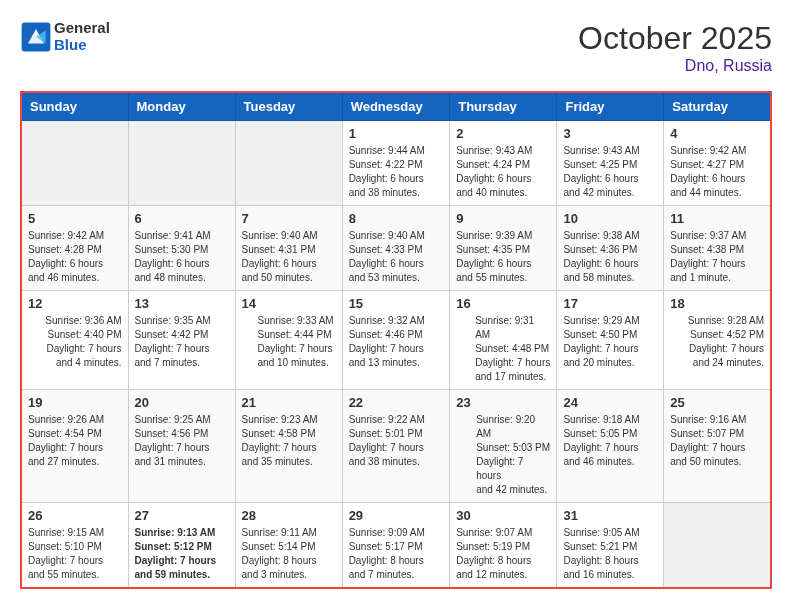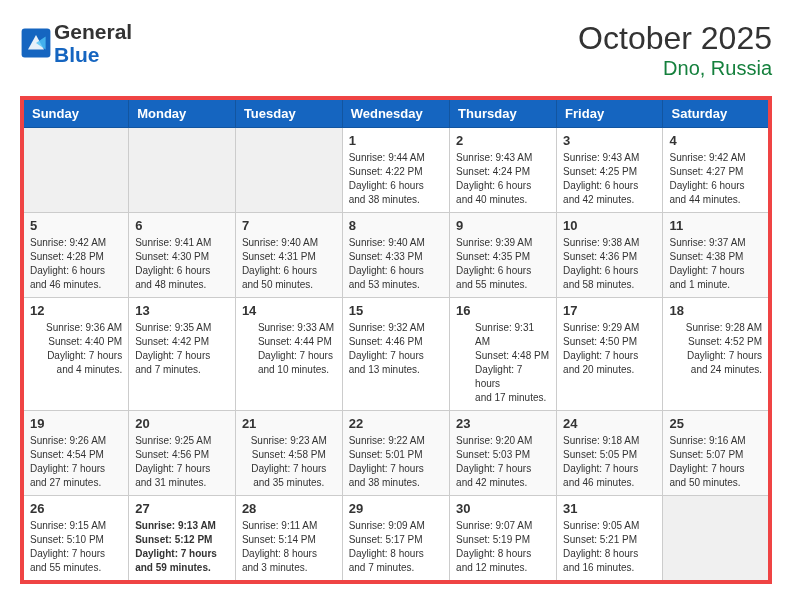--- a/index.html
+++ b/index.html
@@ -27,27 +27,27 @@
     }
     .title-block {
       text-align: right;
     }
     .month-title {
       font-size: 32px;
       font-weight: normal;
       color: #333;
     }
     .location {
-      font-size: 20px;
-      color: #15803d;
+      font-size: 16px;
+      color: #4c1d95;
     }
     .calendar {
       width: 100%;
       border-collapse: collapse;
-      border: 4px solid #ef4444;
+      border: 2px solid #ef4444;
     }
     .calendar th {
       background: #1565C0;
       color: #fff;
       text-align: left;
       padding: 6px 8px;
       font-size: 13px;
       font-weight: bold;
       border: 1px solid #1255a0;
     }
@@ -86,21 +86,21 @@
 <body>
 
 <div class="header">
   <div class="logo">
     <svg class="logo-icon" viewBox="0 0 40 40">
       <rect x="2" y="2" width="36" height="36" rx="4" fill="#1565C0"></rect>
       <polygon points="10,28 20,10 30,28" fill="white" opacity="0.9"></polygon>
       <polygon points="20,20 32,12 32,28" fill="#4FC3F7" opacity="0.8"></polygon>
     </svg>
     <div>
-      <div style="font-size:21px; font-weight:bold; line-height:1.1;">
+      <div style="font-size:15px; font-weight:bold; line-height:1.1;">
         <span style="color:#333;">General</span><br>
         <span style="color:#1565C0;">Blue</span>
       </div>
     </div>
   </div>
   <div class="title-block">
     <div class="month-title">October 2025</div>
     <div class="location">Dno, Russia</div>
   </div>
 </div>
@@ -155,21 +155,21 @@
         <td>
           <div class="day-number">5</div>
           <div class="day-info" style="white-space: pre-line;">Sunrise: 9:42 AM
 Sunset: 4:28 PM
 Daylight: 6 hours
 and 46 minutes.</div>
         </td>
         <td>
           <div class="day-number">6</div>
           <div class="day-info" style="white-space: pre-line;">Sunrise: 9:41 AM
-Sunset: 4:30 PM
+Sunset: 5:30 PM
 Daylight: 6 hours
 and 48 minutes.</div>
         </td>
         <td>
           <div class="day-number">7</div>
           <div class="day-info" style="white-space: pre-line;">Sunrise: 9:40 AM
 Sunset: 4:31 PM
 Daylight: 6 hours
 and 50 minutes.</div>
         </td>
@@ -263,35 +263,35 @@
         </td>
         <td>
           <div class="day-number">20</div>
           <div class="day-info" style="white-space: pre-line;">Sunrise: 9:25 AM
 Sunset: 4:56 PM
 Daylight: 7 hours
 and 31 minutes.</div>
         </td>
         <td>
           <div class="day-number">21</div>
-          <div class="day-info" style="white-space: pre-line; text-align: center;">Sunrise: 9:23 AM
+          <div class="day-info" style="white-space: pre-line;">Sunrise: 9:23 AM
 Sunset: 4:58 PM
 Daylight: 7 hours
 and 35 minutes.</div>
         </td>
         <td>
           <div class="day-number">22</div>
           <div class="day-info" style="white-space: pre-line;">Sunrise: 9:22 AM
 Sunset: 5:01 PM
 Daylight: 7 hours
 and 38 minutes.</div>
         </td>
         <td>
           <div class="day-number">23</div>
-          <div class="day-info" style="white-space: pre-line;">Sunrise: 9:20 AM
+          <div class="day-info" style="white-space: pre-line; margin-left: 20px;">Sunrise: 9:20 AM
 Sunset: 5:03 PM
 Daylight: 7 hours
 and 42 minutes.</div>
         </td>
         <td>
           <div class="day-number">24</div>
           <div class="day-info" style="white-space: pre-line;">Sunrise: 9:18 AM
 Sunset: 5:05 PM
 Daylight: 7 hours
 and 46 minutes.</div>

